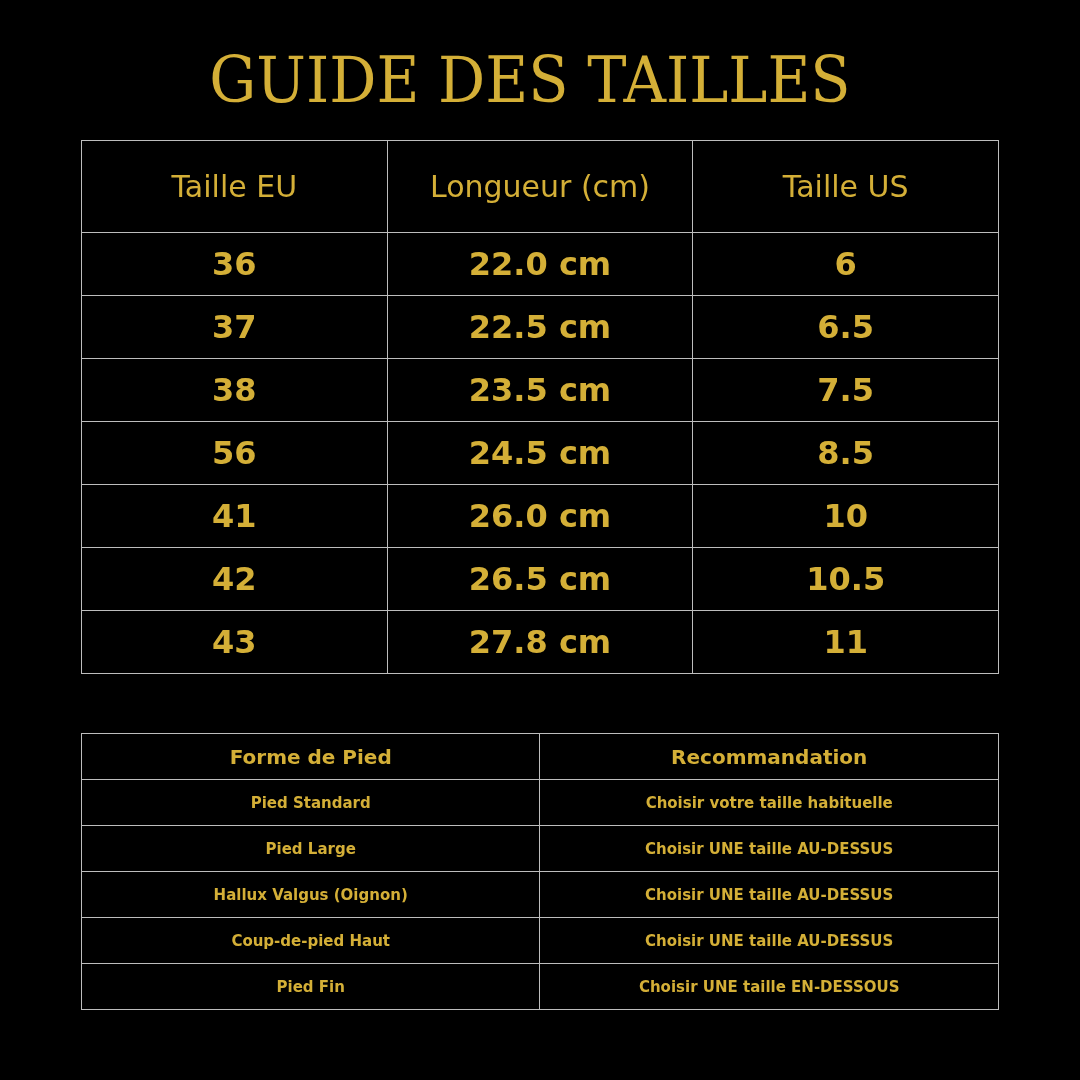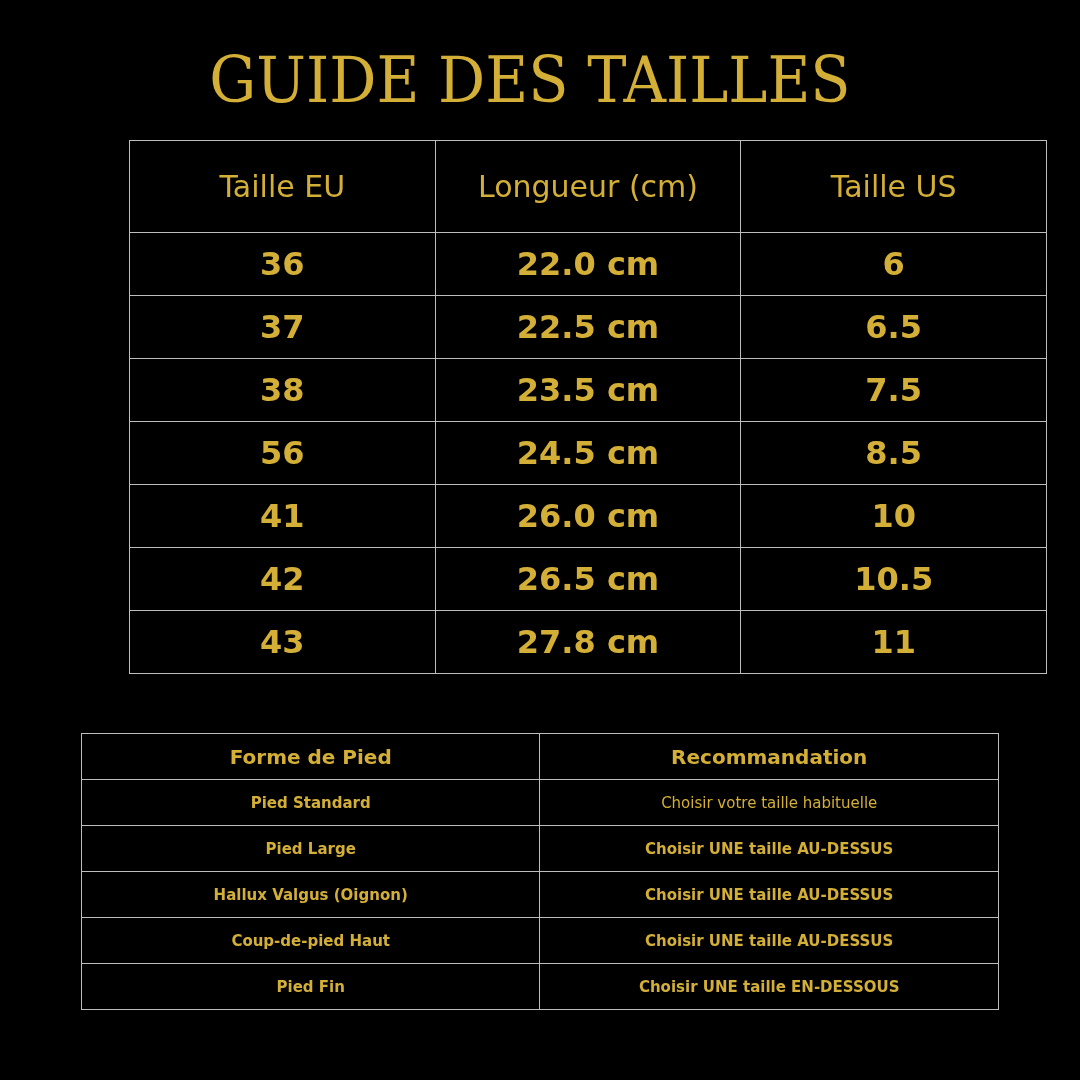--- a/index.html
+++ b/index.html
@@ -9,30 +9,30 @@
   }
   .title {
     position:absolute; left:0; top:40px; width:1060px; text-align:center;
     font-family: "DejaVu Serif", "Liberation Serif", serif;
     font-size:64px; font-weight:normal; letter-spacing:0px; color:#D4AF37;
     transform: scaleX(0.92); transform-origin:center;
     line-height:80px;
   }
   table { border-collapse:collapse; position:absolute; }
   td, th { border:1px solid #BDBDBD; text-align:center; color:#D4AF37; padding:0; }
-  .size-table { left:81px; top:140px; width:918px;margin-left:48px; }
+  .size-table { left:81px; top:140px; width:918px; }
   .size-table col { width:306px; }
   .size-table th { height:91px; font-weight:normal; font-size:30px; }
   .size-table td { height:62px; font-weight:bold; font-size:32px; }
   .shape-table { left:81px; top:733px; width:918px; }
   .shape-table col.c1 { width:459px; }
   .shape-table col.c2 { width:459px; }
   .shape-table th { height:45px; font-weight:bold; font-size:20px; }
   .shape-table td { height:45px; font-weight:bold; font-size:15px; }
-  .shape-table td.light { font-weight:normal; }
+  .shape-table td.light { font-weight:bold; }
 </style>
 </head>
 <body>
 
 <div class="title">GUIDE DES TAILLES</div>
 
 <table class="size-table">
   <colgroup>
       <col>
       <col>

